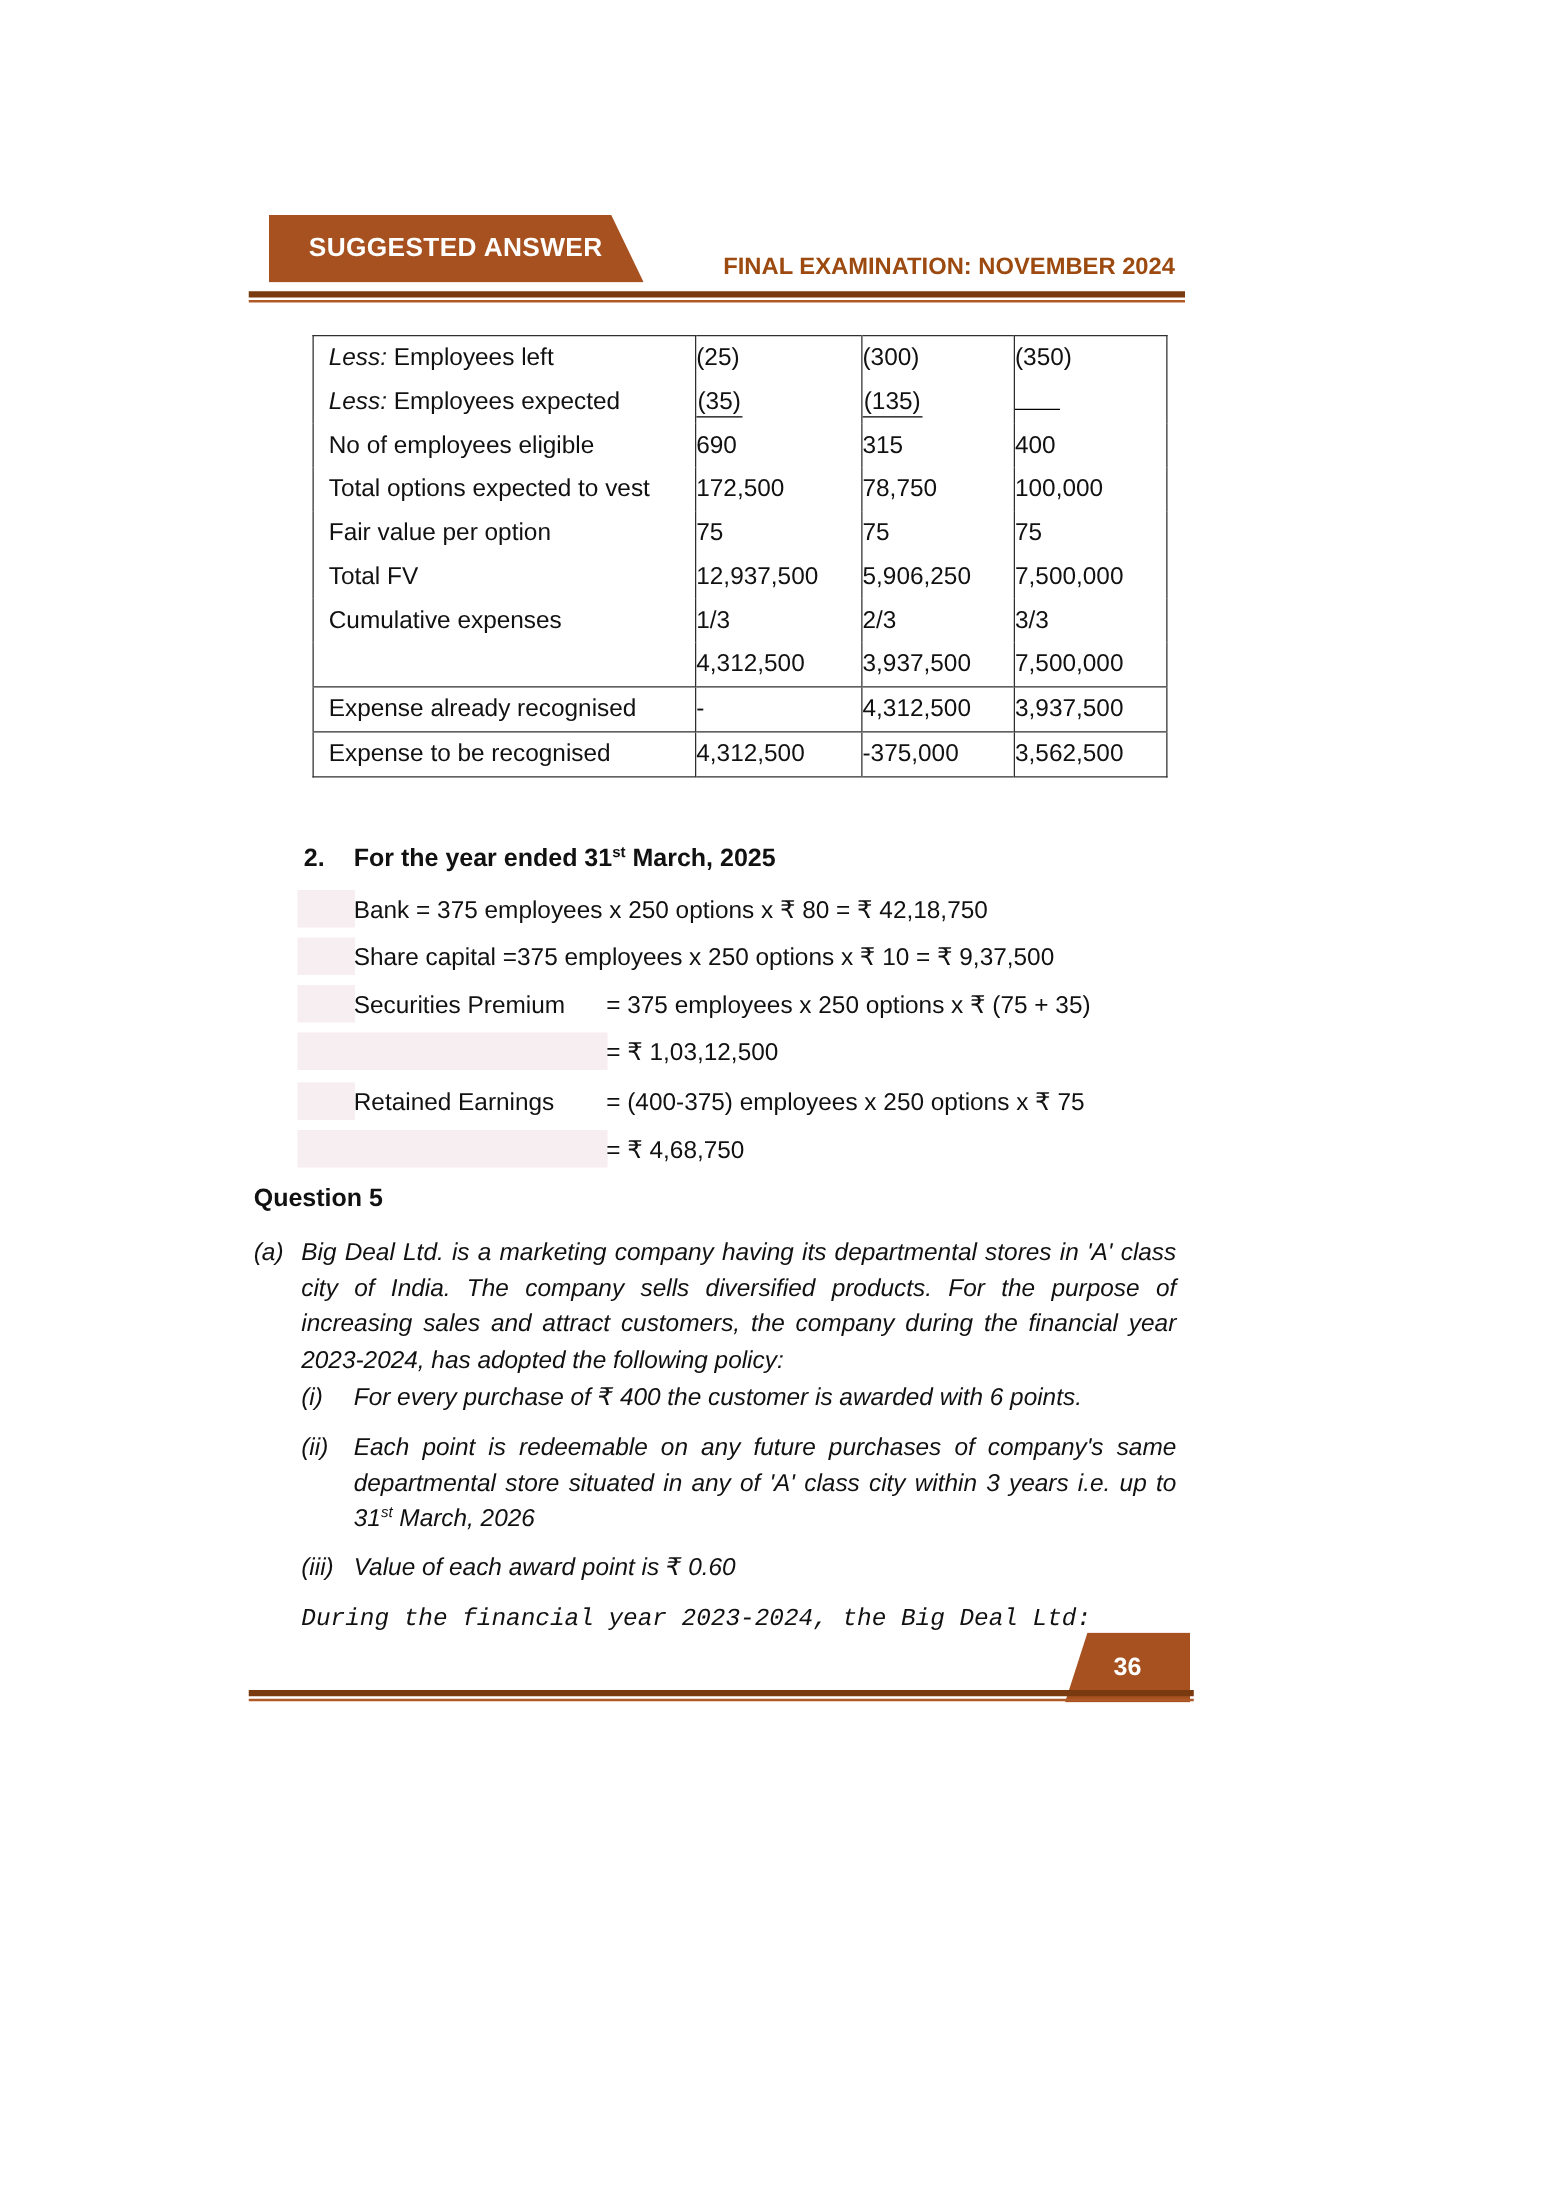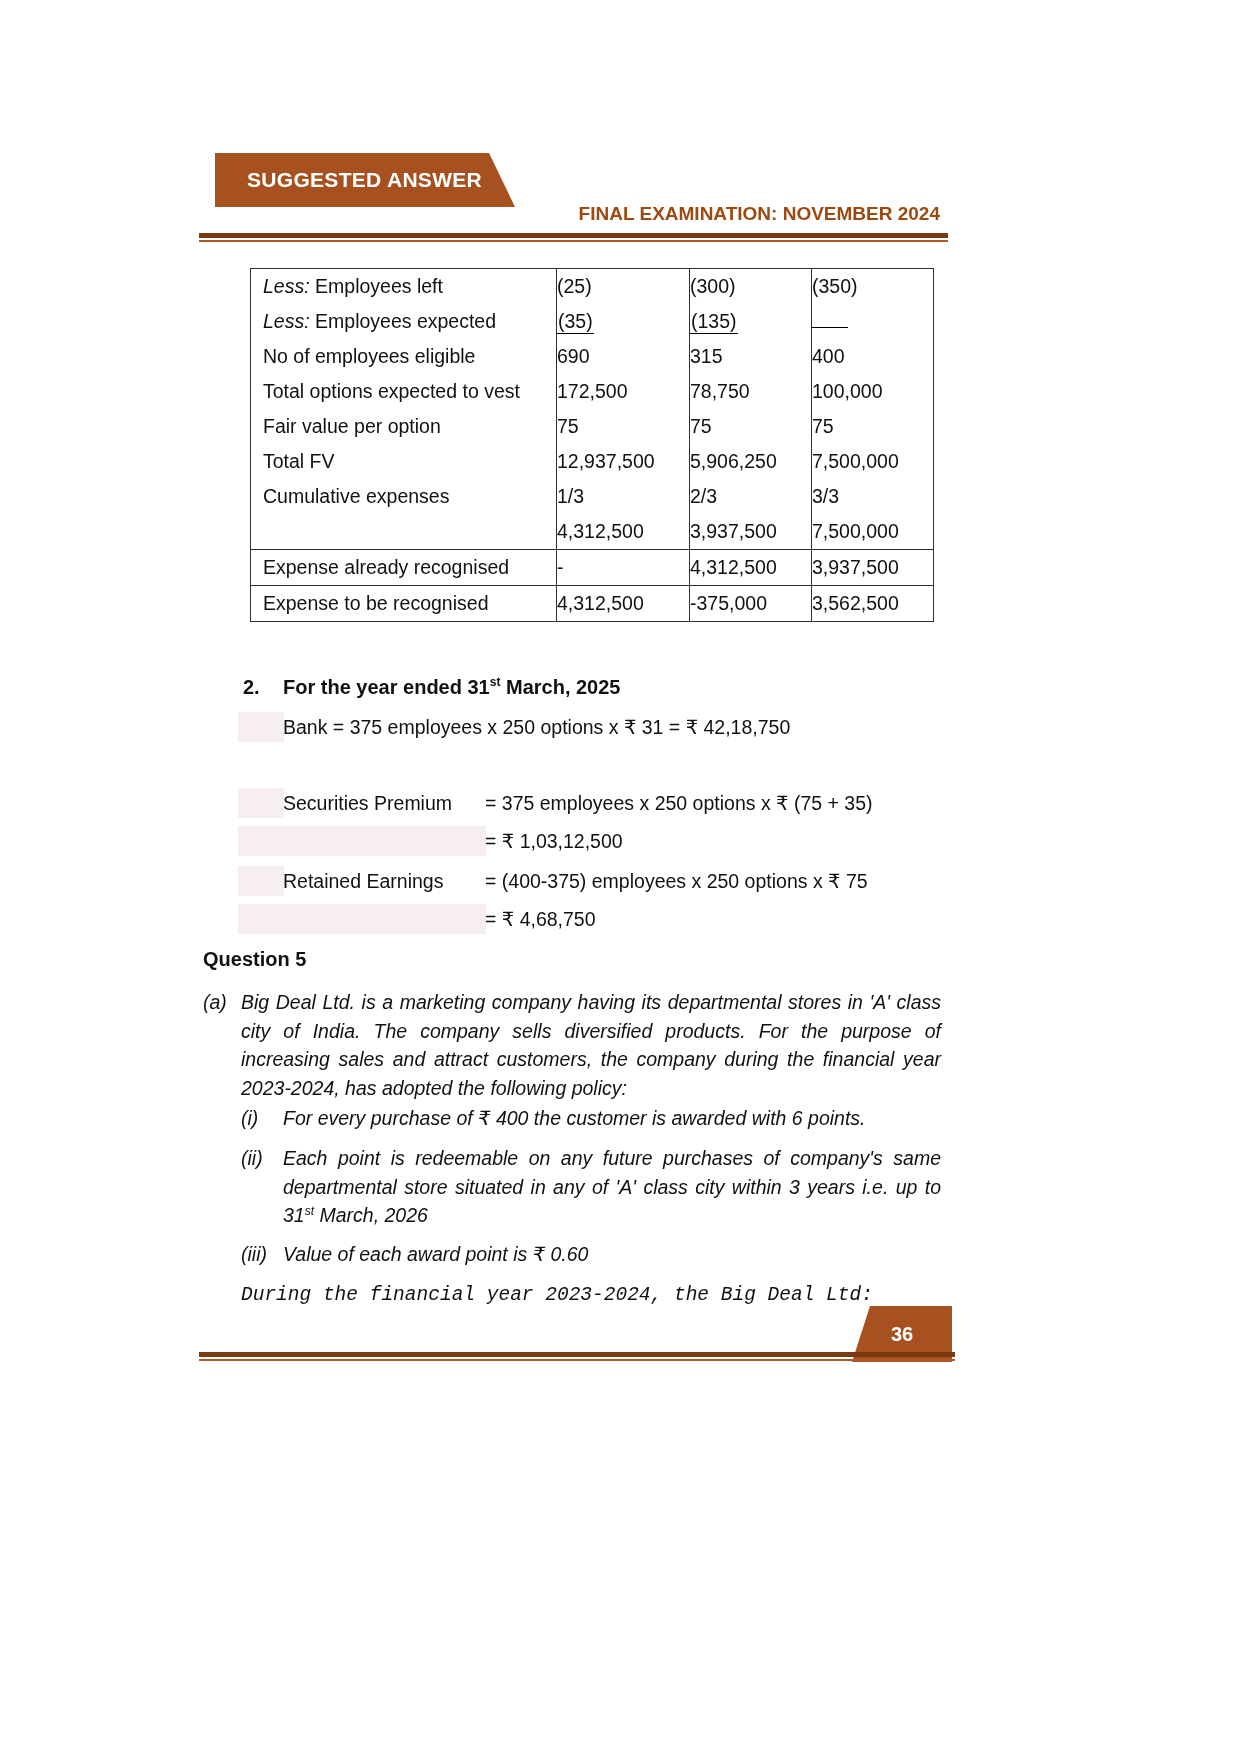--- a/index.html
+++ b/index.html
@@ -5,21 +5,21 @@
   html,body{margin:0;padding:0;background:#ffffff;}
   .page{
     position:relative; z-index:0;
     width:1241px; height:1754px;
     background:#ffffff; overflow:hidden;
     font-family:"Liberation Sans","DejaVu Sans",sans-serif;
     color:#111;
   }
   
   .banner{
-    position:absolute; left:215px; top:153px;
+    position:absolute; left:215px; top:172px;
     width:300px; height:54px;
     background:var(--banner,#A6511F);
     clip-path:polygon(0 0, calc(100% - 26px) 0, 100% 100%, 0 100%);
     color:#fff; font-weight:bold; font-size:21px;
     display:flex; align-items:center; padding-left:32px; box-sizing:border-box;
     letter-spacing:.3px;
   }
   .exam-title{
     position:absolute; right:301px; top:203px;
     color:var(--exam_title,#9C4A10); font-weight:bold; font-size:19px;
@@ -164,21 +164,25 @@
     </tbody>
   </table>
 
   <div class="sec2-heading">
     <span class="h2num">2.</span>
     <span><span>For the year ended 31</span><sup>st</sup><span> March, 2025</span></span>
   </div>
 
   <div class="calc-line" style="top:716px">
     <span class="hl hl-a"></span>
-    <span>Bank = 375 employees x 250 options x ₹ 31 = ₹ 42,18,750</span>
+    <span>Bank = 375 employees x 250 options x ₹ 80 = ₹ 42,18,750</span>
+  </div>
+  <div class="calc-line" style="top:754px">
+    <span class="hl hl-a"></span>
+    <span>Share capital =375 employees x 250 options x ₹ 10 = ₹ 9,37,500</span>
   </div>
   <div class="calc-line" style="top:792px">
     <span class="hl hl-a"></span>
     <span class="calc-label">Securities Premium</span><span>= 375 employees x 250 options x ₹ (75 + 35)</span>
   </div>
   <div class="calc-line" style="top:830px">
     <span class="hl hl-b"></span>
     <span class="calc-label"></span><span>= ₹ 1,03,12,500</span>
   </div>
   <div class="calc-line" style="top:870px">

